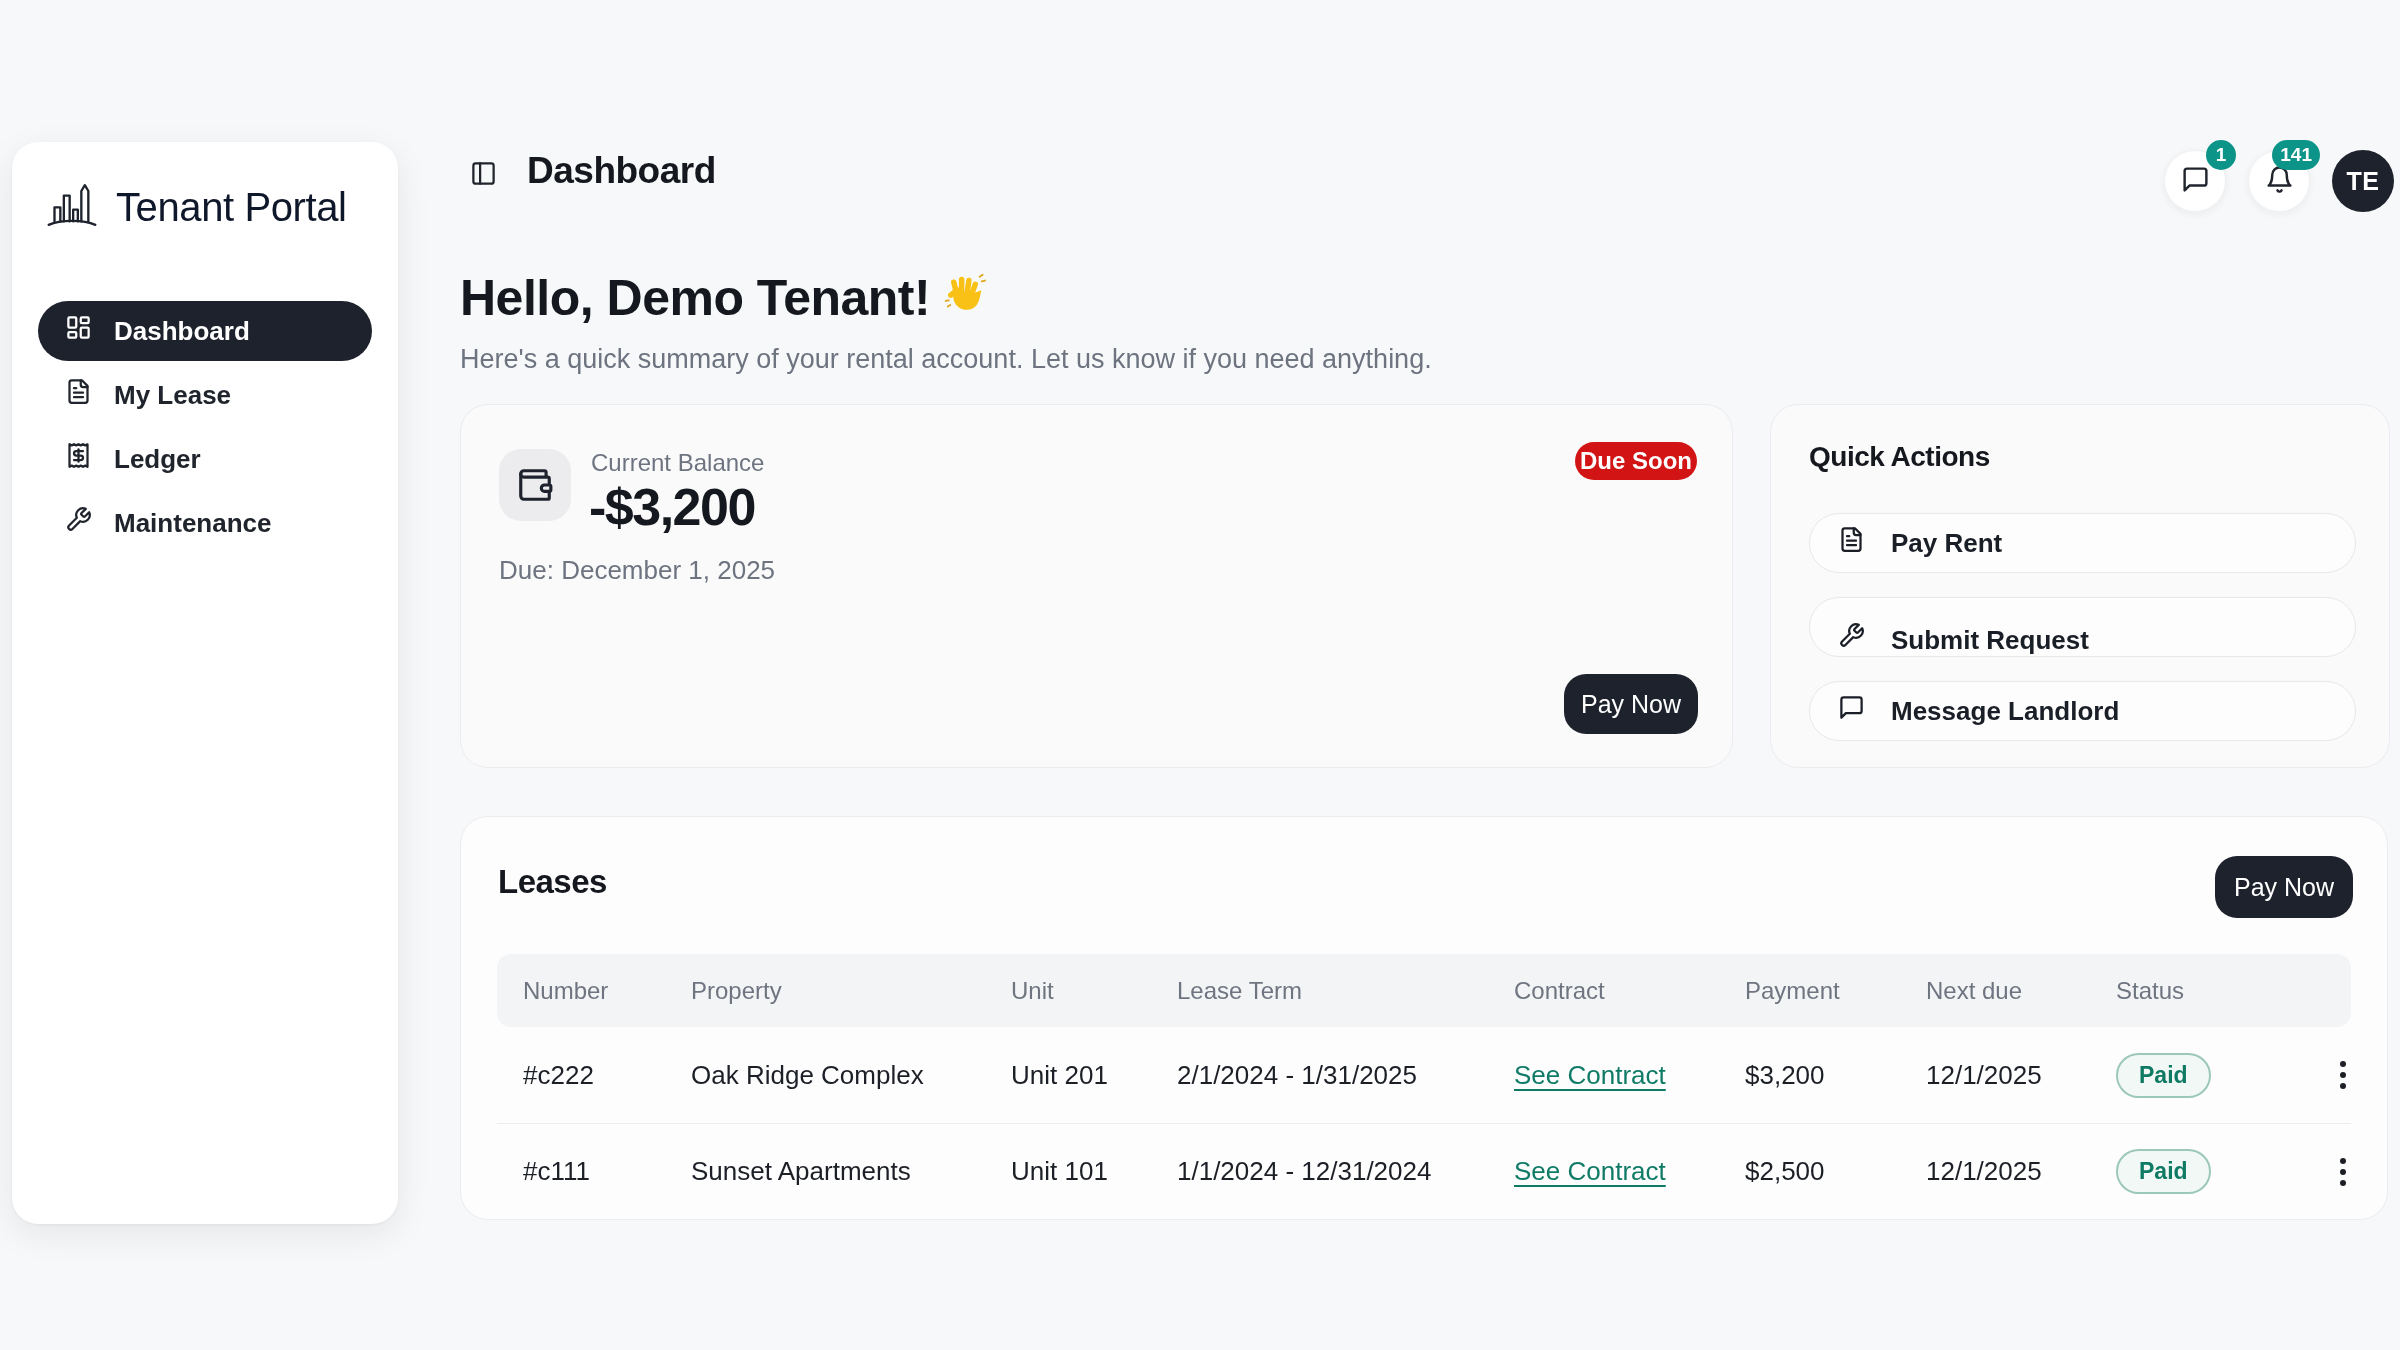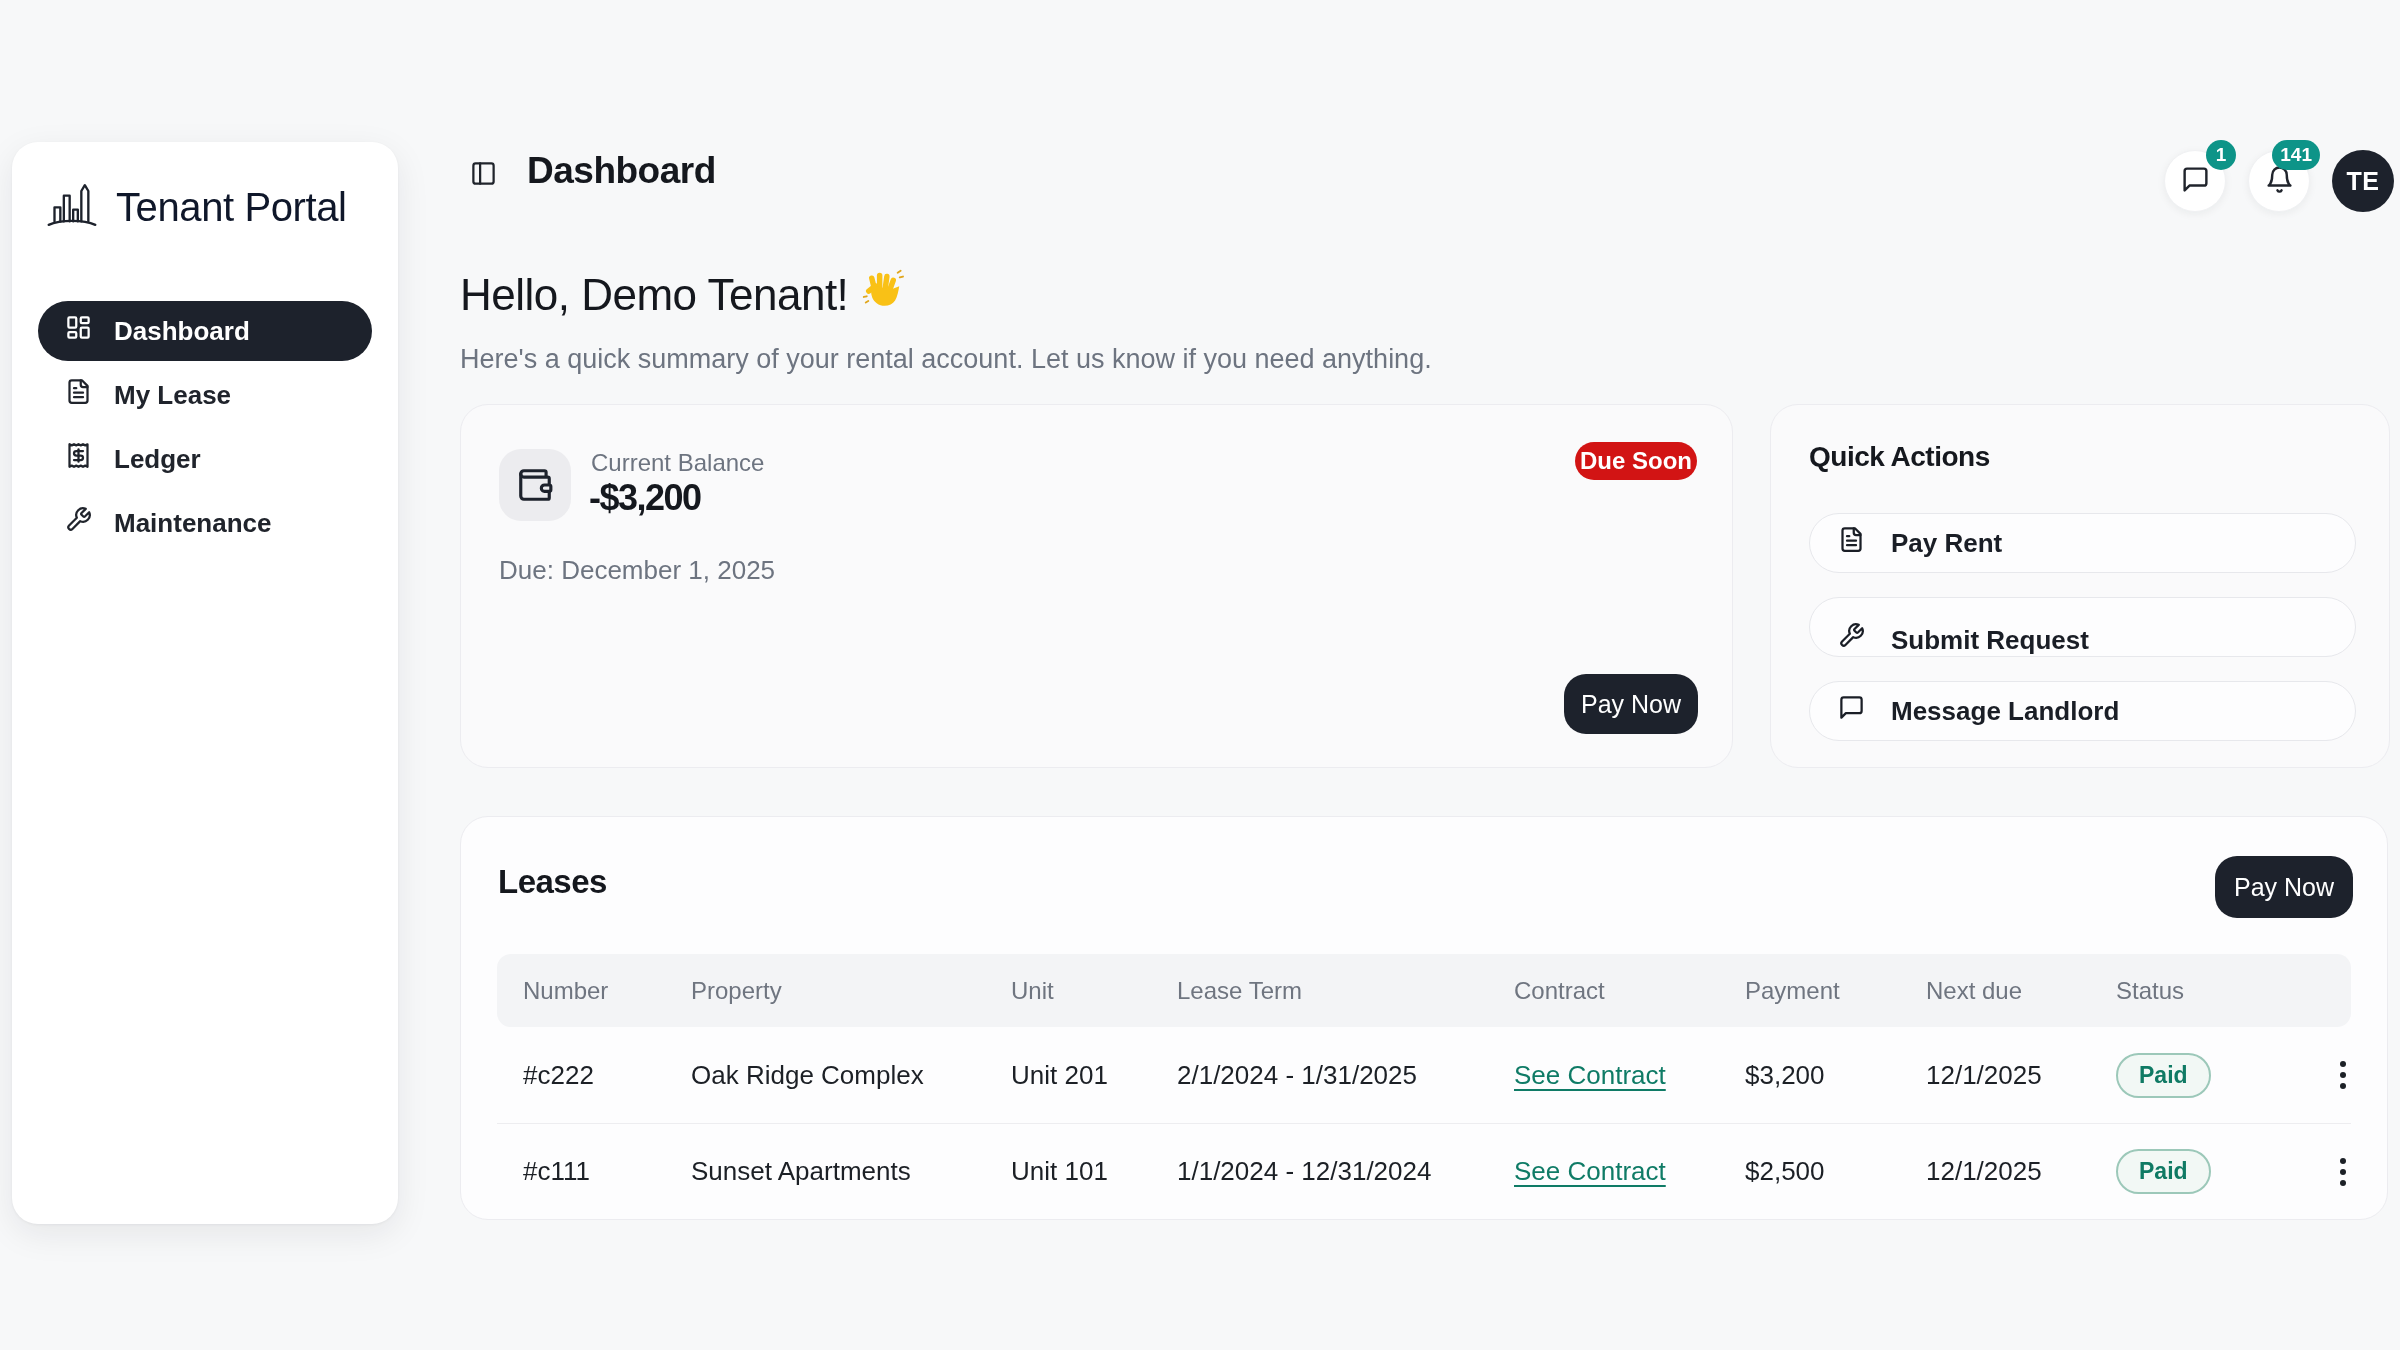--- a/index.html
+++ b/index.html
@@ -29,34 +29,34 @@
               border:1px solid #f0f1f3; box-shadow:0 2px 8px rgba(22,26,35,.06); display:flex;
               align-items:center; justify-content:center; cursor:pointer; color:#20242c; }
   .icon-btn svg { width:29px; height:29px; }
   .count-badge { position:absolute; top:-11px; right:-11px; min-width:30px; height:30px; border-radius:15px;
                  background:#0d9488; color:#fff; font-size:19px; font-weight:700; display:flex;
                  align-items:center; justify-content:center; padding:0 8px; }
   .avatar { width:62px; height:62px; border-radius:50%; background:#1d222c; color:#fff; display:flex;
             align-items:center; justify-content:center; font-size:25px; font-weight:700; letter-spacing:0.5px; cursor:pointer; }
 
   
-  .greet-title { position:absolute; left:460px; top:269px; font-size:44px; font-weight:400; letter-spacing:-0.5px;
+  .greet-title { position:absolute; left:460px; top:269px; font-size:50px; font-weight:700; letter-spacing:-0.5px;
                  display:flex; align-items:center; gap:14px; }
   .greet-title svg { width:42px; height:42px; }
   .greet-sub { position:absolute; left:460px; top:344px; font-size:27px; color:#6d7480; }
 
   
   .card { position:absolute; background:#fafafb; border:1px solid #ececf0; border-radius:28px; }
 
   .balance-card { left:460px; top:404px; width:1273px; height:364px; }
   .wallet-tile { position:absolute; left:38px; top:44px; width:72px; height:72px; border-radius:22px;
                  background:#ececef; display:flex; align-items:center; justify-content:center; color:#1d222c; }
   .wallet-tile svg { width:38px; height:38px; }
   .balance-label { position:absolute; left:130px; top:44px; font-size:24px; color:#6d7480; }
-  .balance-amount { position:absolute; left:128px; top:72px; font-size:36px; font-weight:800; letter-spacing:-1.5px; color:#15181e; }
+  .balance-amount { position:absolute; left:128px; top:72px; font-size:52px; font-weight:800; letter-spacing:-1.5px; color:#15181e; }
   .due-soon { position:absolute; left:1114px; top:37px; width:122px; height:38px; border-radius:19px;
               background:#d21414; color:#fff; font-size:24px; font-weight:700; display:flex;
               align-items:center; justify-content:center; }
   .due-text { position:absolute; left:38px; top:150px; font-size:26px; color:#6d7480; }
   .dark-btn { background:#1d222c; color:#fff; border:none; border-radius:22px; font-size:25px; font-weight:400;
               display:flex; align-items:center; justify-content:center; cursor:pointer;
               font-family:"Liberation Sans","DejaVu Sans",sans-serif; }
   .pay-balance { position:absolute; left:1103px; top:269px; width:134px; height:60px; }
 
   .qa-card { left:1770px; top:404px; width:620px; height:364px; }

